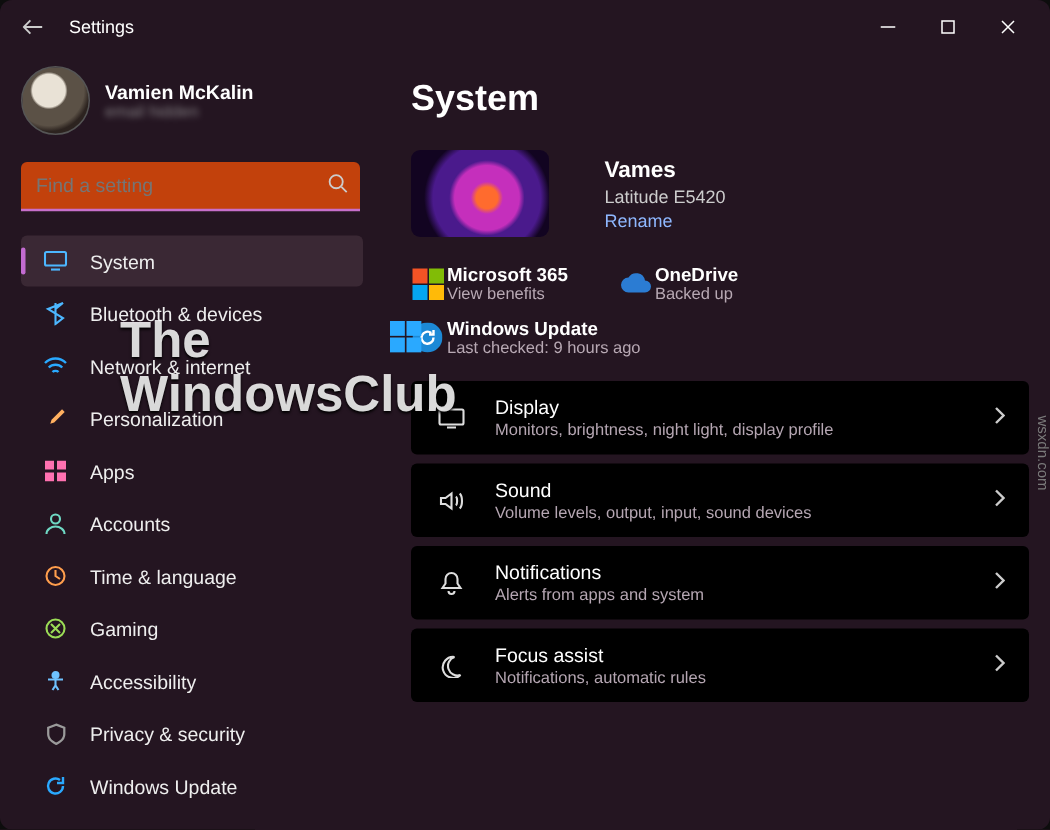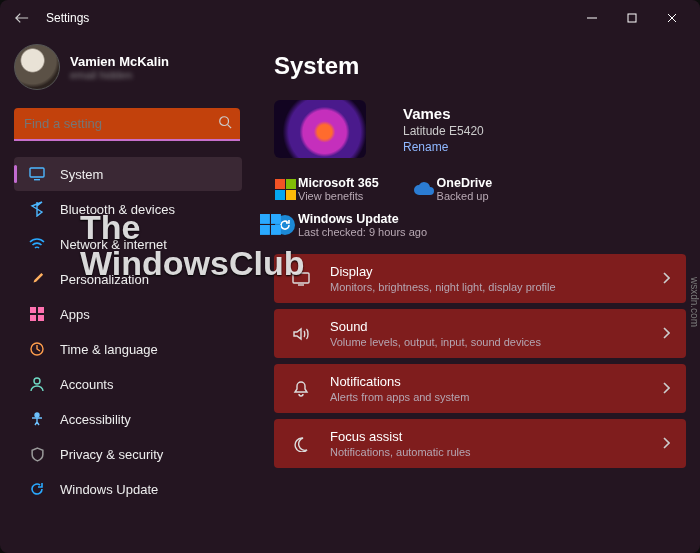--- a/index.html
+++ b/index.html
@@ -49,21 +49,21 @@
   .statusrow { display: flex; gap: 34px; margin-bottom: 10px; flex-wrap: wrap; }
   .status { display: flex; gap: 2px; align-items: center; }
   .s-icon { width: 22px; height: 22px; display:flex; align-items:center; justify-content:center; }
   .status .st { font-size: 12.5px; font-weight: 600; }
   .status .ss { font-size: 11px; color: #b8a9b4; }
   .m365 { display:grid; grid-template-columns: 10px 10px; grid-template-rows: 10px 10px; gap:1px; }
   .m365 div:nth-child(1){background:#f35325;} .m365 div:nth-child(2){background:#81bc06;}
   .m365 div:nth-child(3){background:#05a6f0;} .m365 div:nth-child(4){background:#ffba08;}
 
   .cards { display:flex; flex-direction:column; gap:6px; margin-top:16px; padding-right:4px;}
-  .card { background:#7f1d1d; border-radius:4px; display:flex; align-items:center; padding:10px 16px; gap:18px; cursor:pointer; }
+  .card { background:#000000; border-radius:4px; display:flex; align-items:center; padding:10px 16px; gap:18px; cursor:pointer; }
   .card .cicon { width:22px; display:flex; justify-content:center; color:#ddd; }
   .card .ct { font-size:13px; color:#fff; }
   .card .cs { font-size:11px; color:#b5a6b2; margin-top:2px; }
   .card .chev { margin-left:auto; color:#ccc; }
   .watermark { position:absolute; top:210px; left:80px; font-size:34px; font-weight:600; color:rgba(255,255,255,0.85); text-shadow:0 1px 2px #000; pointer-events:none; line-height:1.05;}
   .watermark .flag{position:absolute; left:180px; top:4px; width:22px;height:22px;}
   .attrib{position:absolute; right:0; top:50%; font-size:10px; color:#7a7a7a; writing-mode:vertical-rl;}
   ::-webkit-scrollbar{width:4px;} ::-webkit-scrollbar-thumb{background:#4a3a45;border-radius:2px;}
 </style>
 </head>
@@ -152,36 +152,45 @@
               <svg width="14" height="14" viewBox="0 0 14 14" fill="currentColor">
                 <rect width="6" height="6"></rect>
                 <rect x="8" width="6" height="6"></rect>
                 <rect y="8" width="6" height="6"></rect>
                 <rect x="8" y="8" width="6" height="6"></rect>
               </svg>
             </span>
           <span>Apps</span>
         </div>
         <div class="nav-item">
+          <span class="nicon ic-acc">
+              <svg width="14" height="14" viewBox="0 0 14 14" fill="none" stroke="currentColor" stroke-width="1.4">
+                <circle cx="7" cy="4" r="3"></circle>
+                <path d="M1 14c0-3 3-5 6-5s6 2 6 5"></path>
+              </svg>
+            </span>
+          <span>Accounts</span>
+        </div>
+        <div class="nav-item">
           <span class="nicon ic-time">
               <svg width="14" height="14" viewBox="0 0 14 14" fill="none" stroke="currentColor" stroke-width="1.4">
                 <circle cx="7" cy="7" r="6"></circle>
                 <path d="M7 3v4l3 2"></path>
               </svg>
             </span>
           <span>Time &amp; language</span>
         </div>
         <div class="nav-item">
-          <span class="nicon ic-acc">
+          <span class="nicon ic-game">
               <svg width="14" height="14" viewBox="0 0 14 14" fill="none" stroke="currentColor" stroke-width="1.4">
-                <circle cx="7" cy="4" r="3"></circle>
-                <path d="M1 14c0-3 3-5 6-5s6 2 6 5"></path>
-              </svg>
-            </span>
-          <span>Accounts</span>
+                <circle cx="7" cy="7" r="6"></circle>
+                <path d="M4 4l6 6M10 4l-6 6"></path>
+              </svg>
+            </span>
+          <span>Gaming</span>
         </div>
         <div class="nav-item">
           <span class="nicon ic-acs">
               <svg width="14" height="14" viewBox="0 0 14 14" fill="none" stroke="currentColor" stroke-width="1.4">
                 <circle cx="7" cy="3" r="2" fill="currentColor"></circle>
                 <path d="M2 6h10M7 6v4M5 13l2-3 2 3"></path>
               </svg>
             </span>
           <span>Accessibility</span>
         </div>

